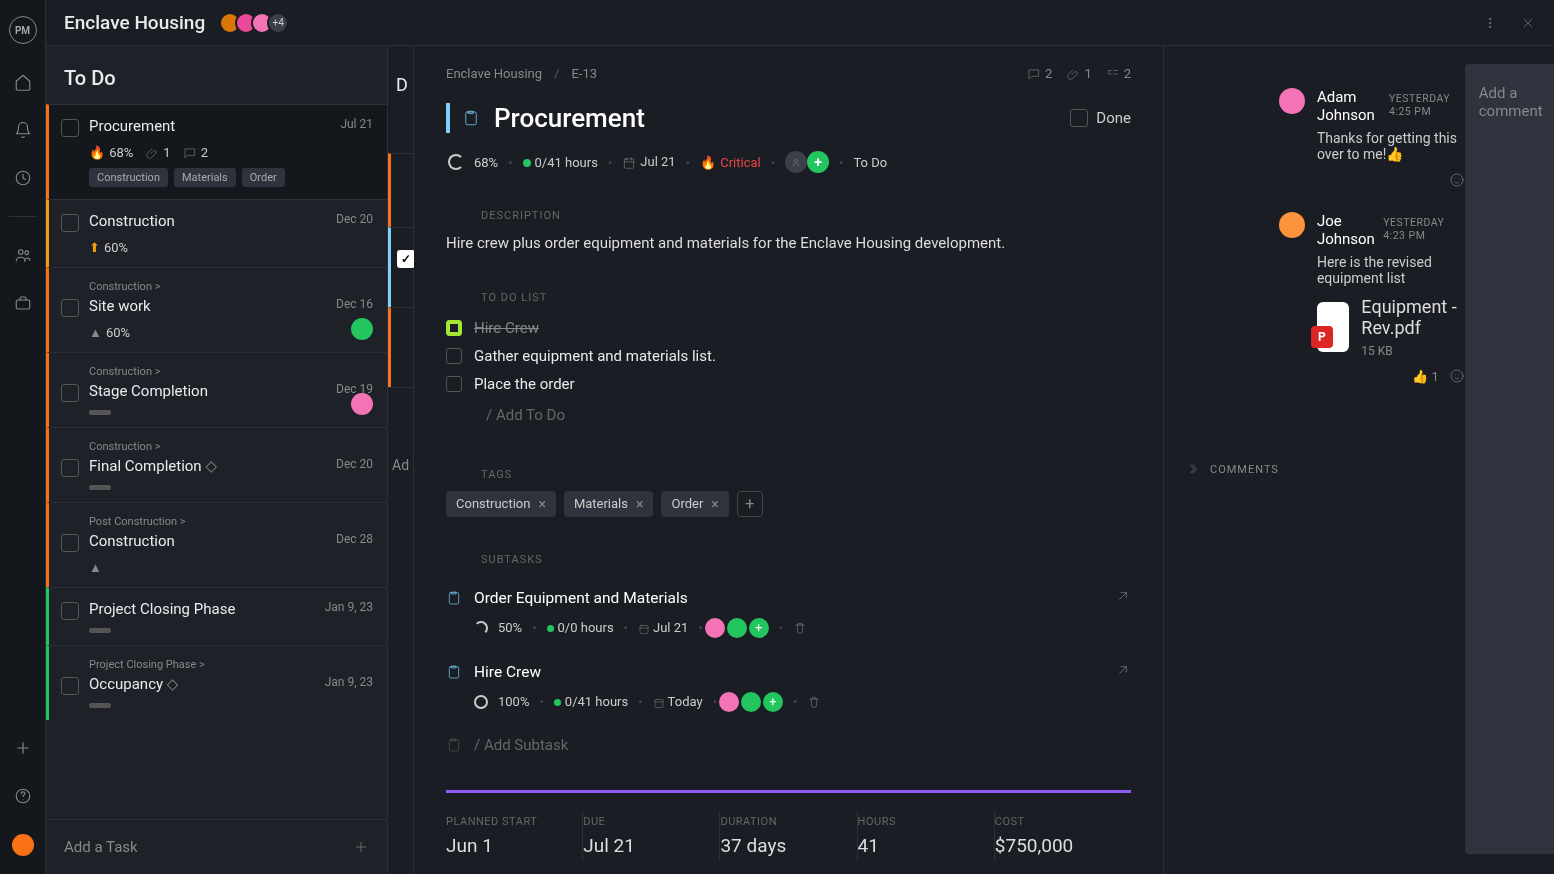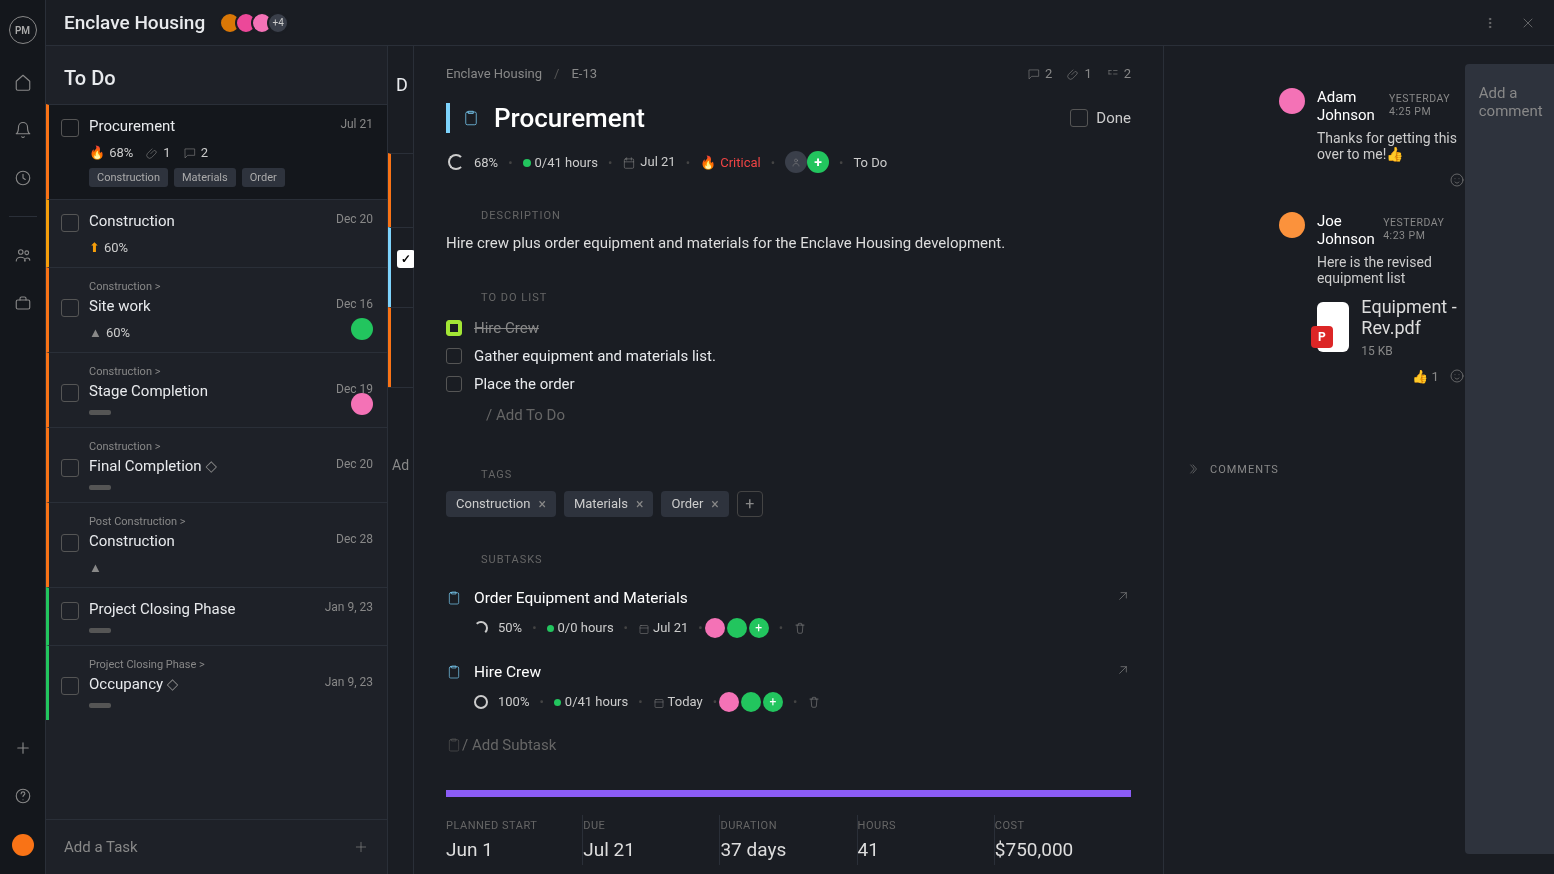--- a/index.html
+++ b/index.html
@@ -102,24 +102,24 @@
 .subtask-head .st-ico { width:16px; height:16px; stroke:#7dd3fc; fill:none; }
 .subtask-head .st-title { font-size:15.5px; color:#fff; }
 .subtask-head .open-ico { margin-left:auto; color:#888; cursor:pointer; }
 .subtask-head .open-ico svg { width:16px; height:16px; stroke:#888; fill:none; }
 .subtask-meta { display:flex; align-items:center; gap:10px; margin-top:10px; margin-left:28px; font-size:13px; color:#ccc; }
 .subtask-meta .sep { color:#444; }
 .subtask-meta .mini-av { width:20px; height:20px; border-radius:50%; margin-left:-8px; }
 .subtask-meta .mini-av:first-of-type { margin-left:0; }
 .subtask-meta .mini-plus { width:20px; height:20px; border-radius:50%; background:#22c55e; display:inline-flex; align-items:center; justify-content:center; color:#fff; font-size:12px; margin-left:-8px; cursor:pointer; }
 .subtask-meta .trash { color:#888; cursor:pointer; width:14px; height:14px; stroke:#888; fill:none; display:inline-block; }
-.subtask-add { display:flex; align-items:center; margin-top:12px; color:#666; font-size:15px; cursor:text; }
+.subtask-add { display:flex; align-items:center; gap:12px; margin-top:12px; color:#666; font-size:15px; cursor:text; }
 .subtask-add svg { width:16px; height:16px; stroke:#555; fill:none; }
 
-.planned-grid { display:flex; gap:0; margin-top:36px; border-top:7px solid #8b5cf6; padding-top:18px; }
+.planned-grid { display:flex; gap:0; margin-top:36px; border-top:3px solid #8b5cf6; padding-top:18px; }
 .planned-grid .cell { flex:1; border-right:1px solid #2a2f38; padding:4px 18px 4px 0; }
 .planned-grid .cell:last-child { border-right:none; }
 .planned-grid .plabel { font-size:11px; letter-spacing:0.5px; color:#666; text-transform:uppercase; }
 .planned-grid .pval { font-size:19px; color:#ddd; margin-top:6px; }
 
 
 .comments { width:390px; margin-top:46px; background:#1a1d23; display:flex; flex-direction:row; padding:18px 22px 0; }
 .comments .c-head { display:flex; align-items:center; gap:10px; color:#888; font-size:11px; letter-spacing:1px; }
 .comments .c-head svg { width:14px; height:14px; stroke:#888; fill:none; cursor:pointer; }
 .comment { display:flex; gap:12px; margin-top:24px; }

